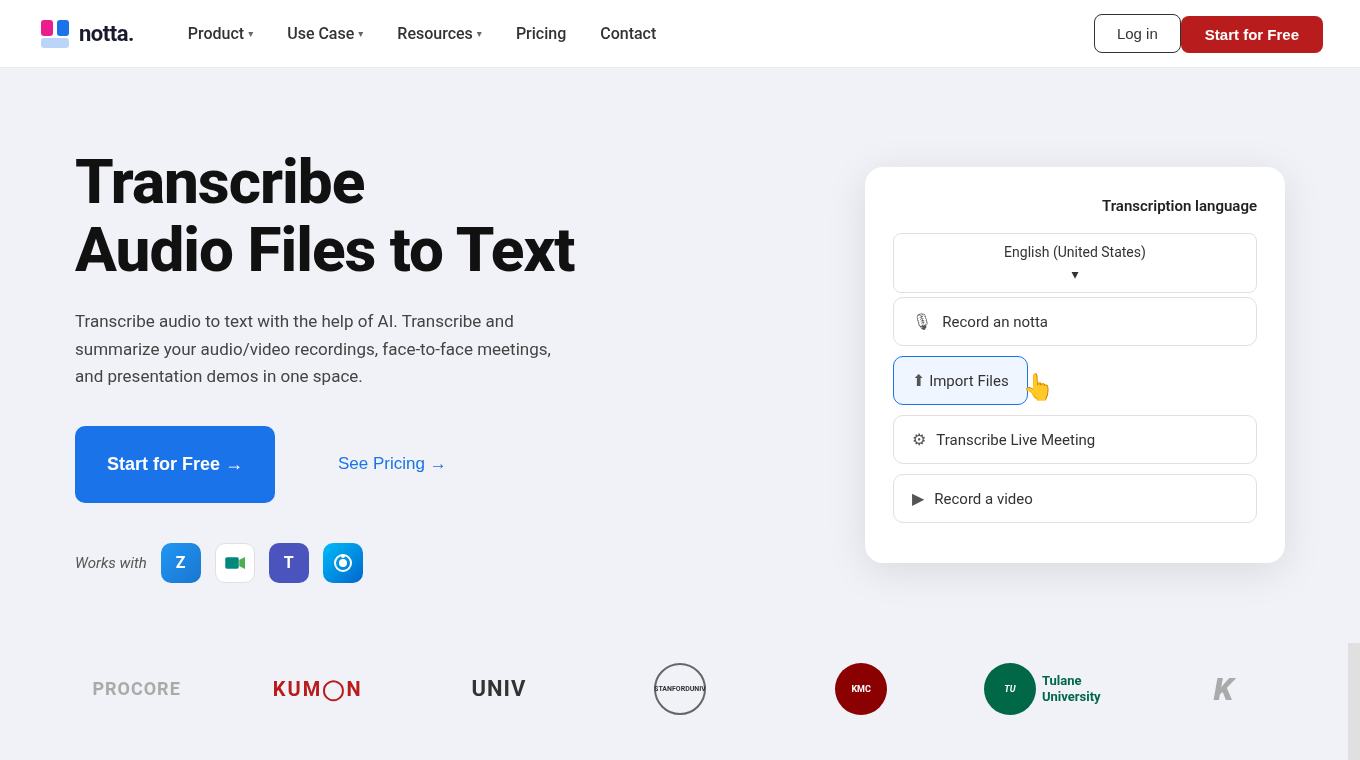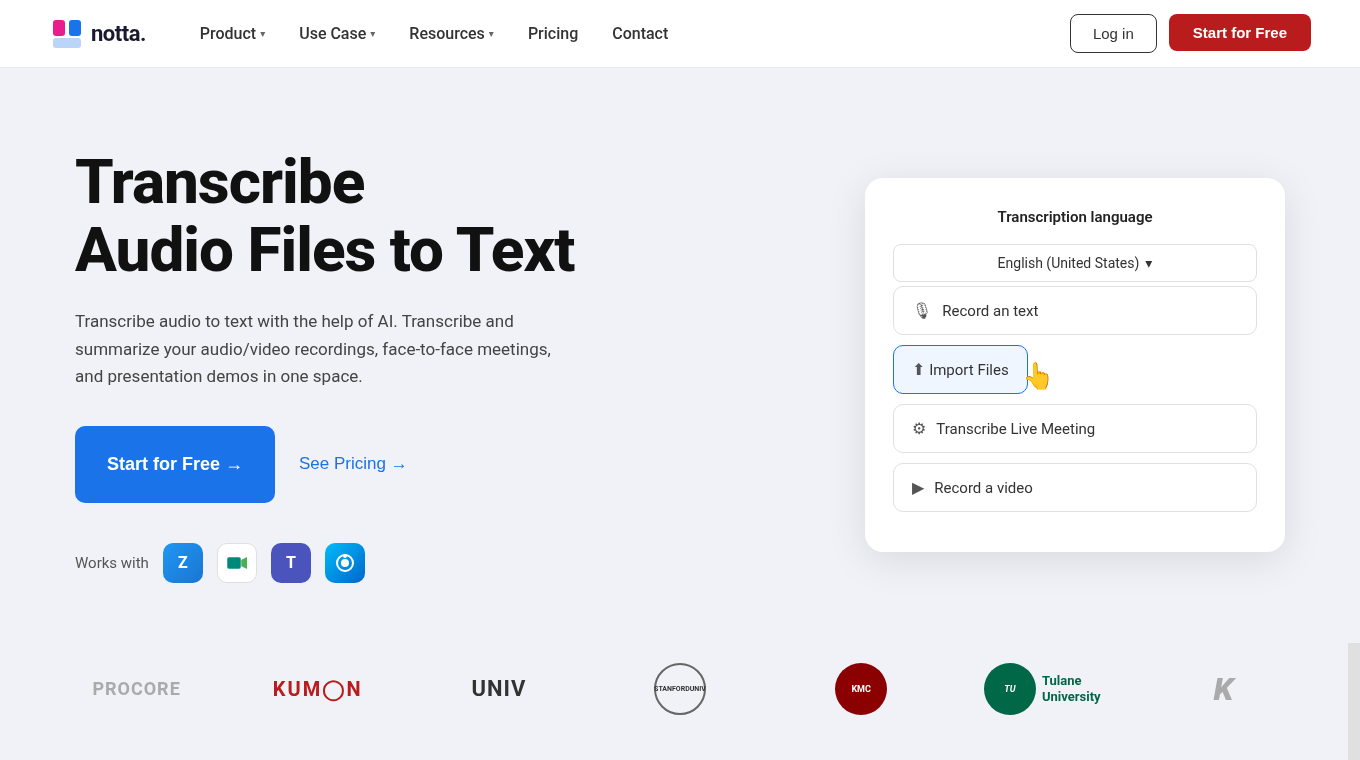--- a/index.html
+++ b/index.html
@@ -10,21 +10,21 @@
       min-height: 760px;
       overflow-x: hidden;
     }
 
     
     .navbar {
       background: #fff;
       height: 68px;
       display: flex;
       align-items: center;
-      padding: 0 49px;
+      padding: 0 37px;
       border-bottom: 1px solid #e8eaf0;
       position: relative;
       z-index: 10;
     }
     .navbar-logo {
       display: flex;
       align-items: center;
       gap: 6px;
       margin-right: 40px;
     }
@@ -56,22 +56,21 @@
       font-weight: 500;
       text-decoration: none;
       justify-content: flex-end;
     }
     .nav-chevron {
       font-size: 10px;
       color: #666;
     }
     .navbar-actions {
       display: flex;
-      align-items: flex-start;
-      gap: 12px;
+      align-items: flex-end;
     }
     .btn-login {
       padding: 10px 22px;
       border: 1.5px solid #333;
       border-radius: 8px;
       background: transparent;
       font-size: 15px;
       font-weight: 500;
       cursor: pointer;
       color: #333;
@@ -156,29 +155,31 @@
       font-size: 17px;
       font-weight: 500;
       color: #1a73e8;
       cursor: pointer;
       display: flex;
       align-items: center;
       gap: 6px;
       text-decoration: none;
       background: none;
       border: none;
+      margin-left: 39px;
     }
     .works-with {
       display: flex;
       align-items: center;
       gap: 14px;
     }
     .works-with-label {
       font-size: 15px;
       color: #555;
+      font-style: italic;
     }
     .app-icon {
       width: 40px;
       height: 40px;
       border-radius: 10px;
       display: flex;
       align-items: center;
       justify-content: center;
       font-size: 20px;
     }
@@ -189,39 +190,40 @@
       margin-left: auto;
     }
     .transcription-card {
       background: #fff;
       border-radius: 18px;
       padding: 30px 28px;
       box-shadow: 0 8px 40px rgba(0,0,0,0.10);
       width: 420px;
     }
     .card-title {
-      text-align: center;
+      text-align: right;
       font-size: 15px;
       font-weight: 600;
       color: #222;
       margin-bottom: 18px;
     }
     .language-selector {
       display: flex;
       align-items: center;
       justify-content: center;
       gap: 6px;
       padding: 10px 18px;
       border: 1.5px solid #e0e0e0;
       border-radius: 8px;
       font-size: 14px;
       color: #333;
       margin-bottom: 4px;
       cursor: pointer;
       background: #fff;
+      flex-direction: column;
     }
     .card-option {
       display: flex;
       align-items: center;
       gap: 10px;
       padding: 14px 18px;
       border: 1.5px solid #e0e0e0;
       border-radius: 10px;
       margin-bottom: 10px;
       font-size: 15px;
@@ -417,21 +419,21 @@
       <div class="card-title">Transcription language</div>
 
       <div class="language-selector">
         <span>English (United States)</span>
         <span>▾</span>
       </div>
 
       
       <div class="card-option">
         <span class="card-option-icon">🎙</span>
-        <span>Record an text</span>
+        <span>Record an notta</span>
       </div>
 
       
       <div class="card-option highlighted cursor-hand">
         <span class="card-option-icon">⬆</span>
         <span>Import Files</span>
         <span class="cursor-overlay">👆</span>
       </div>
 
       

